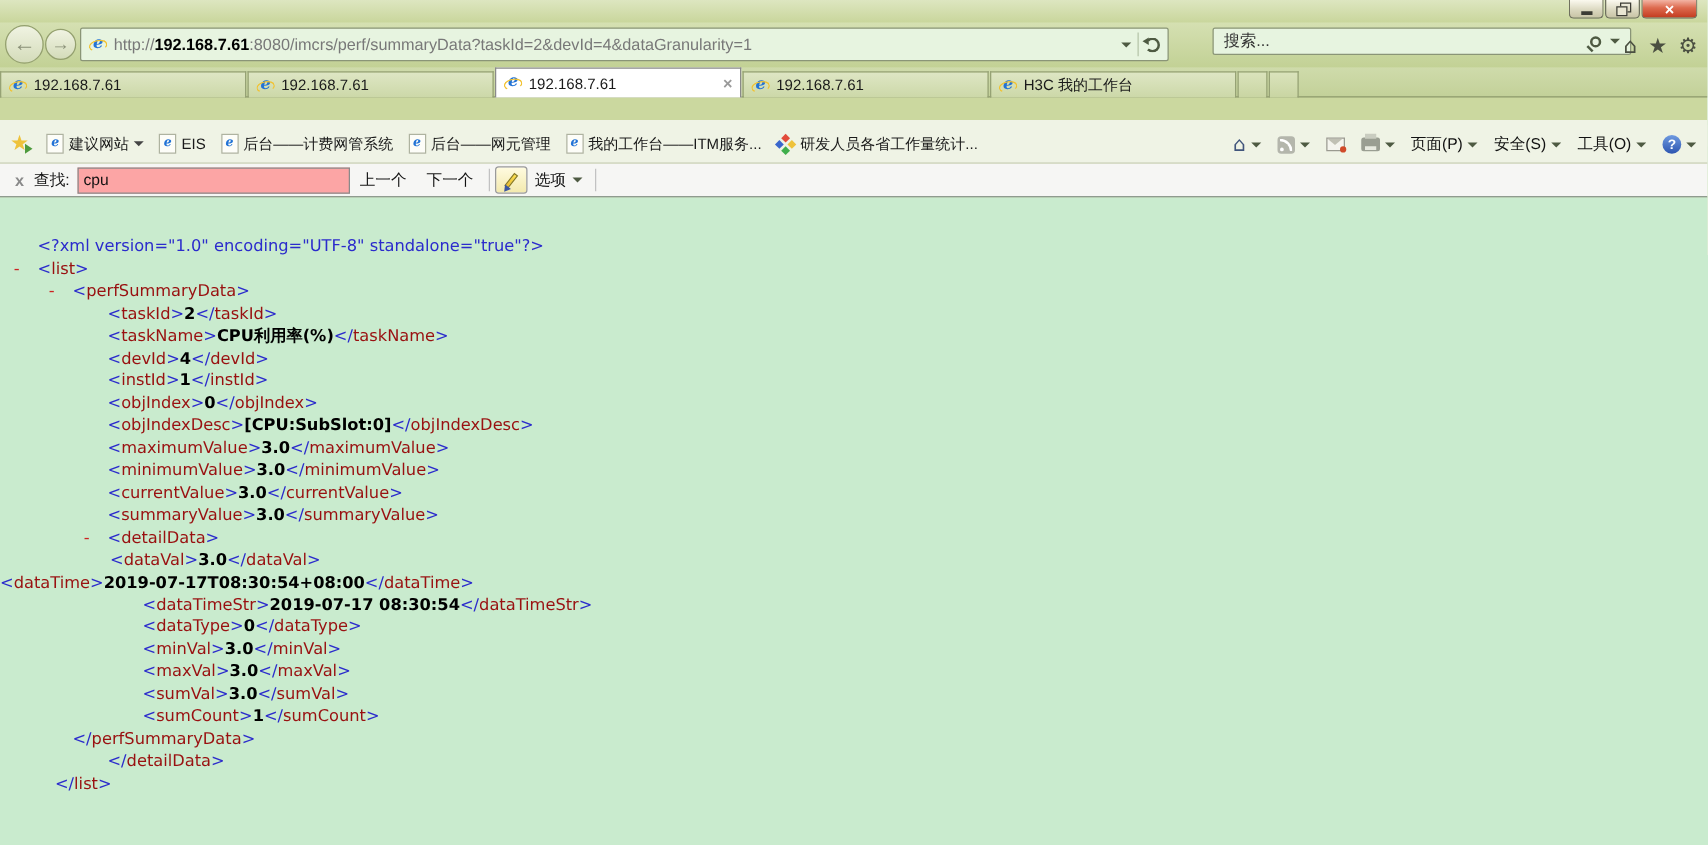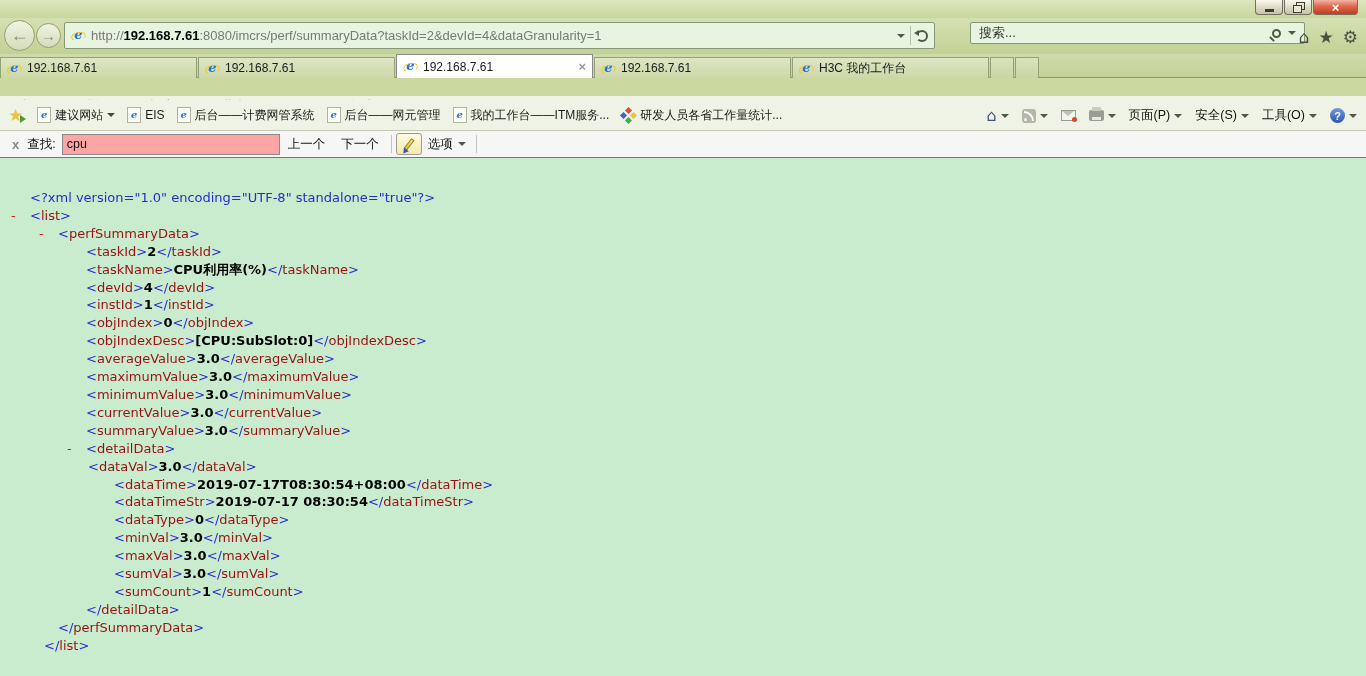--- a/index.html
+++ b/index.html
@@ -325,33 +325,32 @@
     <div id="xml-root">
         <div class="xline" style="padding-left: 30px;"><span class="xm">&lt;?xml version="1.0" encoding="UTF-8" standalone="true"?&gt;</span></div>
         <div class="xline" style="padding-left: 30px;"><span class="xd">-</span><span class="xm">&lt;</span><span class="xt">list</span><span class="xm">&gt;</span></div>
         <div class="xline" style="padding-left: 58px;"><span class="xd">-</span><span class="xm">&lt;</span><span class="xt">perfSummaryData</span><span class="xm">&gt;</span></div>
         <div class="xline" style="padding-left: 86px;"><span class="xm">&lt;</span><span class="xt">taskId</span><span class="xm">&gt;</span><span class="xv">2</span><span class="xm">&lt;/</span><span class="xt">taskId</span><span class="xm">&gt;</span></div>
         <div class="xline" style="padding-left: 86px;"><span class="xm">&lt;</span><span class="xt">taskName</span><span class="xm">&gt;</span><span class="xv">CPU利用率(%)</span><span class="xm">&lt;/</span><span class="xt">taskName</span><span class="xm">&gt;</span></div>
         <div class="xline" style="padding-left: 86px;"><span class="xm">&lt;</span><span class="xt">devId</span><span class="xm">&gt;</span><span class="xv">4</span><span class="xm">&lt;/</span><span class="xt">devId</span><span class="xm">&gt;</span></div>
         <div class="xline" style="padding-left: 86px;"><span class="xm">&lt;</span><span class="xt">instId</span><span class="xm">&gt;</span><span class="xv">1</span><span class="xm">&lt;/</span><span class="xt">instId</span><span class="xm">&gt;</span></div>
         <div class="xline" style="padding-left: 86px;"><span class="xm">&lt;</span><span class="xt">objIndex</span><span class="xm">&gt;</span><span class="xv">0</span><span class="xm">&lt;/</span><span class="xt">objIndex</span><span class="xm">&gt;</span></div>
         <div class="xline" style="padding-left: 86px;"><span class="xm">&lt;</span><span class="xt">objIndexDesc</span><span class="xm">&gt;</span><span class="xv">[CPU:SubSlot:0]</span><span class="xm">&lt;/</span><span class="xt">objIndexDesc</span><span class="xm">&gt;</span></div>
-        <div class="xline" style="padding-left: 86px;"><span class="xm">&lt;</span><span class="xt">averageValue</span><span class="xm">&gt;</span><span class="xv">3.0</span><span class="xm">&lt;/</span><span class="xt">averageValue</span><span class="xm">&gt;</span></div>
         <div class="xline" style="padding-left: 86px;"><span class="xm">&lt;</span><span class="xt">maximumValue</span><span class="xm">&gt;</span><span class="xv">3.0</span><span class="xm">&lt;/</span><span class="xt">maximumValue</span><span class="xm">&gt;</span></div>
         <div class="xline" style="padding-left: 86px;"><span class="xm">&lt;</span><span class="xt">minimumValue</span><span class="xm">&gt;</span><span class="xv">3.0</span><span class="xm">&lt;/</span><span class="xt">minimumValue</span><span class="xm">&gt;</span></div>
         <div class="xline" style="padding-left: 86px;"><span class="xm">&lt;</span><span class="xt">currentValue</span><span class="xm">&gt;</span><span class="xv">3.0</span><span class="xm">&lt;/</span><span class="xt">currentValue</span><span class="xm">&gt;</span></div>
         <div class="xline" style="padding-left: 86px;"><span class="xm">&lt;</span><span class="xt">summaryValue</span><span class="xm">&gt;</span><span class="xv">3.0</span><span class="xm">&lt;/</span><span class="xt">summaryValue</span><span class="xm">&gt;</span></div>
         <div class="xline" style="padding-left: 86px;"><span class="xd">-</span><span class="xm">&lt;</span><span class="xt">detailData</span><span class="xm">&gt;</span></div>
         <div class="xline" style="padding-left: 88px;"><span class="xm">&lt;</span><span class="xt">dataVal</span><span class="xm">&gt;</span><span class="xv">3.0</span><span class="xm">&lt;/</span><span class="xt">dataVal</span><span class="xm">&gt;</span></div>
-        <div class="xline" style="padding-left: 114px;"><span class="xm">&lt;</span><span class="xt">dataTime</span><span class="xm">&gt;</span><span class="xv">2019-07-17T08:30:54+08:00</span><span class="xm">&lt;/</span><span class="xt">dataTime</span><span class="xm">&gt;</span></div>
+        <div class="xline" style=""><span class="xm">&lt;</span><span class="xt">dataTime</span><span class="xm">&gt;</span><span class="xv">2019-07-17T08:30:54+08:00</span><span class="xm">&lt;/</span><span class="xt">dataTime</span><span class="xm">&gt;</span></div>
         <div class="xline" style="padding-left: 114px;"><span class="xm">&lt;</span><span class="xt">dataTimeStr</span><span class="xm">&gt;</span><span class="xv">2019-07-17 08:30:54</span><span class="xm">&lt;/</span><span class="xt">dataTimeStr</span><span class="xm">&gt;</span></div>
         <div class="xline" style="padding-left: 114px;"><span class="xm">&lt;</span><span class="xt">dataType</span><span class="xm">&gt;</span><span class="xv">0</span><span class="xm">&lt;/</span><span class="xt">dataType</span><span class="xm">&gt;</span></div>
         <div class="xline" style="padding-left: 114px;"><span class="xm">&lt;</span><span class="xt">minVal</span><span class="xm">&gt;</span><span class="xv">3.0</span><span class="xm">&lt;/</span><span class="xt">minVal</span><span class="xm">&gt;</span></div>
         <div class="xline" style="padding-left: 114px;"><span class="xm">&lt;</span><span class="xt">maxVal</span><span class="xm">&gt;</span><span class="xv">3.0</span><span class="xm">&lt;/</span><span class="xt">maxVal</span><span class="xm">&gt;</span></div>
         <div class="xline" style="padding-left: 114px;"><span class="xm">&lt;</span><span class="xt">sumVal</span><span class="xm">&gt;</span><span class="xv">3.0</span><span class="xm">&lt;/</span><span class="xt">sumVal</span><span class="xm">&gt;</span></div>
         <div class="xline" style="padding-left: 114px;"><span class="xm">&lt;</span><span class="xt">sumCount</span><span class="xm">&gt;</span><span class="xv">1</span><span class="xm">&lt;/</span><span class="xt">sumCount</span><span class="xm">&gt;</span></div>
+        <div class="xline" style="padding-left: 58px;"><span class="xm">&lt;/</span><span class="xt">perfSummaryData</span><span class="xm">&gt;</span></div>
         <div class="xline" style="padding-left: 86px;"><span class="xm">&lt;/</span><span class="xt">detailData</span><span class="xm">&gt;</span></div>
-        <div class="xline" style="padding-left: 58px;"><span class="xm">&lt;/</span><span class="xt">perfSummaryData</span><span class="xm">&gt;</span></div>
         <div class="xline" style="padding-left: 44px;"><span class="xm">&lt;/</span><span class="xt">list</span><span class="xm">&gt;</span></div>
       </div>
   </div>
 
 </div>
 
 </body></html>

